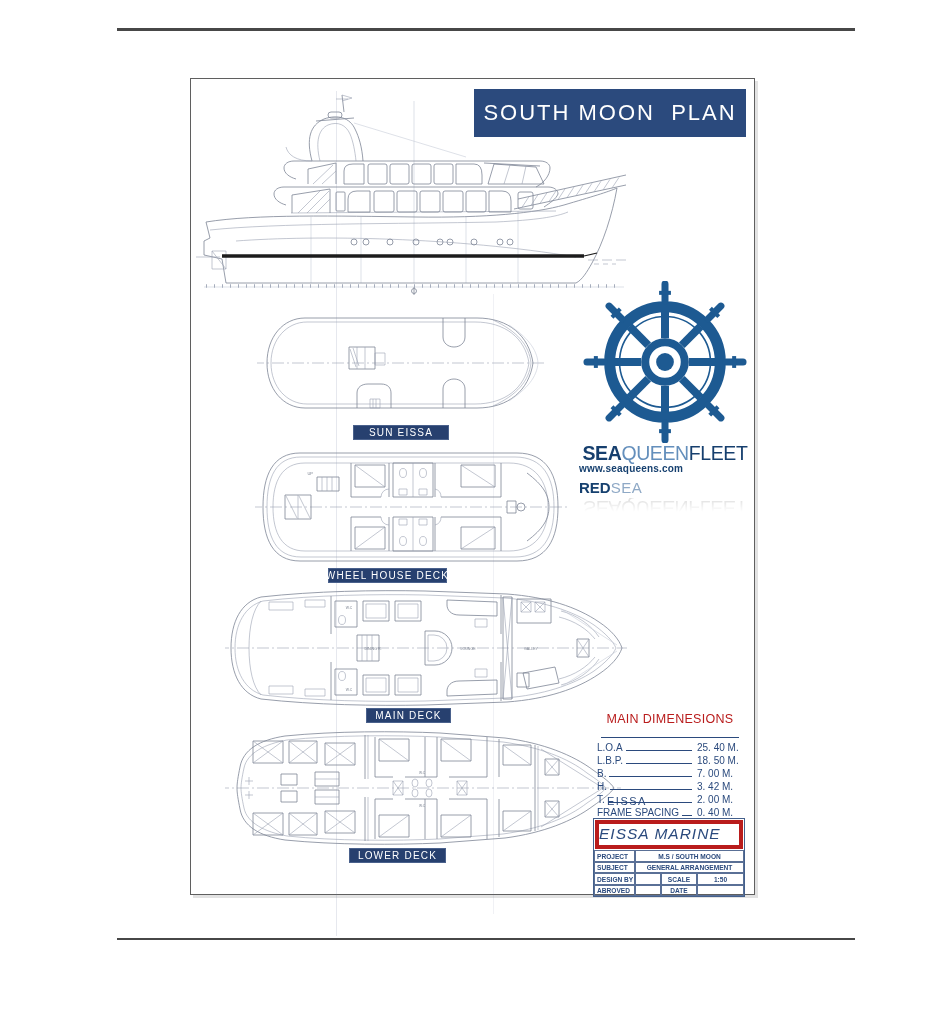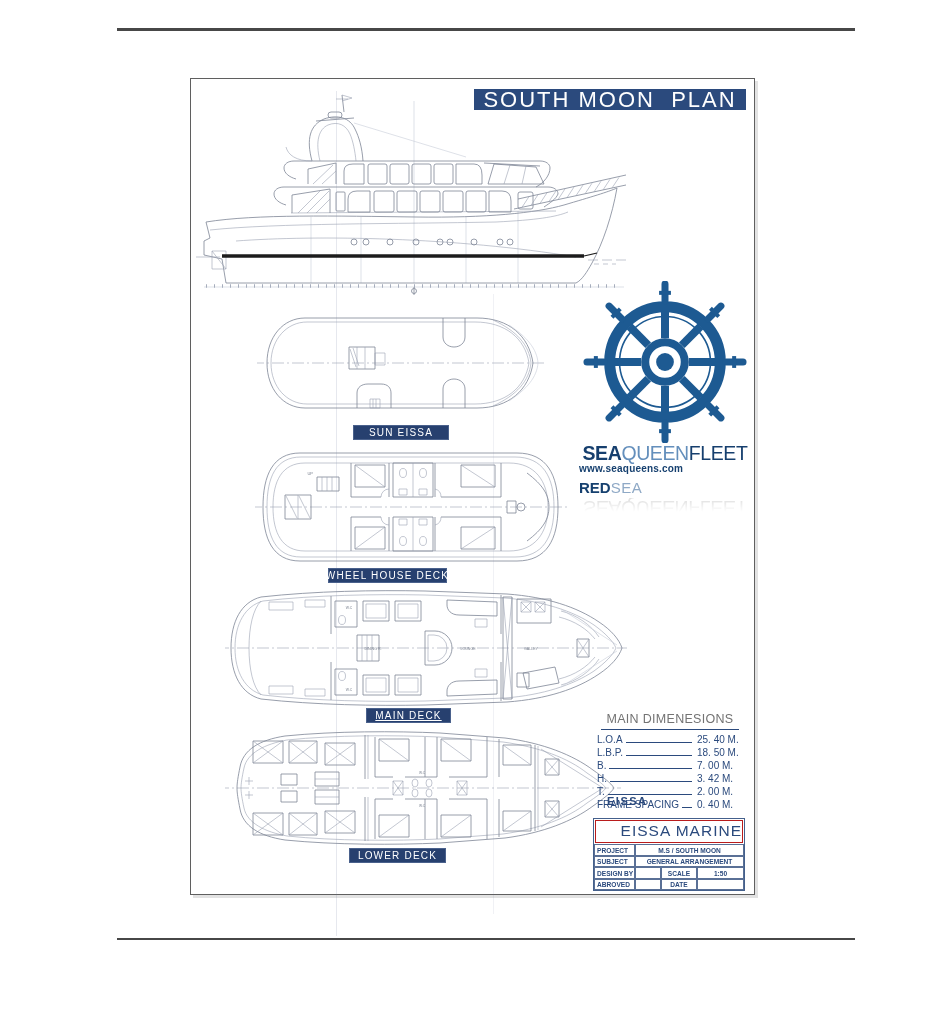--- a/index.html
+++ b/index.html
@@ -4,21 +4,21 @@
 <style>
   html,body{margin:0;padding:0;background:#ffffff;}
   .sheet{position:relative;width:946px;height:1017px;background:#ffffff;overflow:hidden;
          font-family:"Liberation Sans",sans-serif;}
   .rule{position:absolute;left:117px;width:738px;background:#474747;}
   .rule.top{top:28px;height:3px;}
   .rule.bottom{top:938px;height:2px;}
   .frame{position:absolute;left:190px;top:78px;width:563px;height:815px;background:#fff;
          border:1.5px solid #5f5f5f;box-shadow:3px 3px 0 rgba(140,140,140,.25);}
   .regline{position:absolute;width:1px;background:rgba(100,115,150,.16);}
-  .banner{position:absolute;left:283px;top:10px;width:272px;height:21px;background:#2b4a7d;
+  .banner{position:absolute;left:283px;top:10px;width:272px;height:48px;background:#2b4a7d;
           color:#fff;display:flex;align-items:center;justify-content:center;
           font-size:22px;letter-spacing:2px;white-space:pre;}
   .decklabel{position:absolute;height:15px;background:#27406f;color:#fff;display:flex;
              align-items:center;justify-content:center;font-size:10px;letter-spacing:1.2px;
              border:1px solid #4a618c;box-sizing:border-box;white-space:pre;}
   svg{position:absolute;}
   svg *{vector-effect:non-scaling-stroke;}
   .pl{stroke:#7e8596;stroke-width:.8;fill:none;}
   .pl2{stroke:#9aa1b1;stroke-width:.6;fill:none;}
   .faint{stroke:#c7ccd8;stroke-width:.6;fill:none;}
@@ -33,32 +33,32 @@
   .brand .b3{font-weight:400;color:#163f6e;}
   .brandsub{display:flex;justify-content:center;align-items:baseline;gap:5px;margin-top:0px;white-space:nowrap;flex-direction:column;}
   .site{font-size:10px;font-weight:700;color:#16406f;letter-spacing:.2px;}
   .red{font-size:15px;font-weight:700;color:#16406f;}
   .sea2{font-size:15px;font-weight:400;color:#8fa9c6;letter-spacing:.5px;}
   .reflect{transform:scaleY(-1);opacity:.13;margin-top:1px;
            -webkit-mask-image:linear-gradient(to bottom,transparent 30%,#000 100%);
            mask-image:linear-gradient(to bottom,transparent 30%,#000 100%);}
   
   .dims{position:absolute;left:406px;top:633px;width:146px;color:#2b4a7d;}
-  .dims-title{font-size:12.5px;letter-spacing:.3px;text-align:center;color:#737373;
-              border-bottom:1.5px solid #2b4a7d;padding-bottom:3px;margin:0 4px 4px 4px;white-space:pre;}
+  .dims-title{font-size:12.5px;letter-spacing:.3px;text-align:center;color:#b91c1c;
+              border-bottom:1.5px solid #2b4a7d;padding-bottom:11px;margin:0 4px 4px 4px;white-space:pre;}
   .dim-row{display:flex;align-items:flex-end;font-size:10px;margin:2.1px 0;white-space:pre;}
   .dim-leader{flex:1;border-bottom:1px solid #2b4a7d;margin:0 5px 2px 3px;}
   .dim-value{width:46px;}
-  .sig{position:absolute;left:416px;top:716px;font-size:11px;font-weight:700;
+  .sig{position:absolute;left:416px;top:716px;font-size:11px;font-weight:400;
        letter-spacing:1.5px;color:#2b4a7d;}
   
   .tb{position:absolute;left:402px;top:739px;width:152px;border:1.5px solid #44608c;
       display:grid;grid-template-columns:41px 26px 36px 1fr;box-sizing:border-box;color:#2b4a7d;}
-  .tb-company{grid-column:1/-1;border:1px solid #b91c1c;margin:1px;text-align:right;
-              font-size:15.5px;letter-spacing:1px;padding:1px 0 2px 0;white-space:pre;}
+  .tb-company{grid-column:1/-1;border:4px solid #b91c1c;margin:1px;text-align:left;
+              font-size:15.5px;letter-spacing:1px;padding:1px 0 2px 0;white-space:pre;font-style:italic;}
   .tb-cell{border:0.5px solid #5a7096;font-size:6.6px;font-weight:700;padding:1.5px 2px 1px 2px;
            white-space:nowrap;overflow:hidden;}
   .tb-val{text-align:center;}
   .span3{grid-column:2/-1;}
 </style>
 </head>
 <body>
 
 <div class="sheet">
 
@@ -345,21 +345,21 @@
         <path class="pl2" d="M 334,28 C 350,32 362,40 370,50"></path>
         <path class="pl2" d="M 336,96 C 352,92 366,82 374,70"></path>
         <path class="pl2" d="M 334,90 C 350,86 362,78 370,68"></path>
         <rect class="pl" x="352" y="50" width="12" height="18"></rect>
         <line class="pl2" x1="352" y1="50" x2="364" y2="68"></line>
           <line class="pl2" x1="364" y1="50" x2="352" y2="68"></line>
         <line class="faint" x1="336" y1="20" x2="392" y2="56"></line>
           <line class="faint" x1="336" y1="98" x2="392" y2="62"></line>
       </g>
     </svg>
-    <div class="decklabel" style="left:175px;top:629px;width:85px;text-decoration:underline;">MAIN DECK</div>
+    <div class="decklabel" style="left:175px;top:629px;width:85px;">MAIN DECK</div>
 
     <svg style="left:34px;top:650px;" width="396" height="118" viewBox="0 0 396 118">
       <line class="pl2" x1="-8" y1="59" x2="404" y2="59" stroke-dasharray="12 3 2 3"></line>
       <path class="pl" d="M 60,7 C 110,2 170,2 215,4 L 280,9 C 318,14 348,26 368,41 C 378,48 386,54 389,59 C 386,64 378,70 368,77 C 348,92 318,104 280,109 L 215,114 C 170,116 110,116 60,111 C 34,107 18,97 15,80 C 13,70 12,64 12,59 C 12,54 13,48 15,38 C 18,21 34,11 60,7 Z"></path>
       <path class="pl2" d="M 62,11 C 110,6 170,6 214,8 L 278,13 C 314,18 343,29 362,44 C 371,50 378,55 381,59 C 378,63 371,68 362,74 C 343,89 314,100 278,105 L 214,110 C 170,112 110,112 62,107 C 40,103 22,94 19,79 C 17,70 16,63 16,59 C 16,55 17,48 19,39 C 22,24 40,15 62,11 Z"></path>
       <g>
         <rect class="pl" x="28" y="12" width="30" height="22"></rect>
           <line class="pl2" x1="28" y1="12" x2="58" y2="34"></line>
           <line class="pl2" x1="58" y1="12" x2="28" y2="34"></line>
         <rect class="pl" x="64" y="12" width="28" height="22"></rect>

